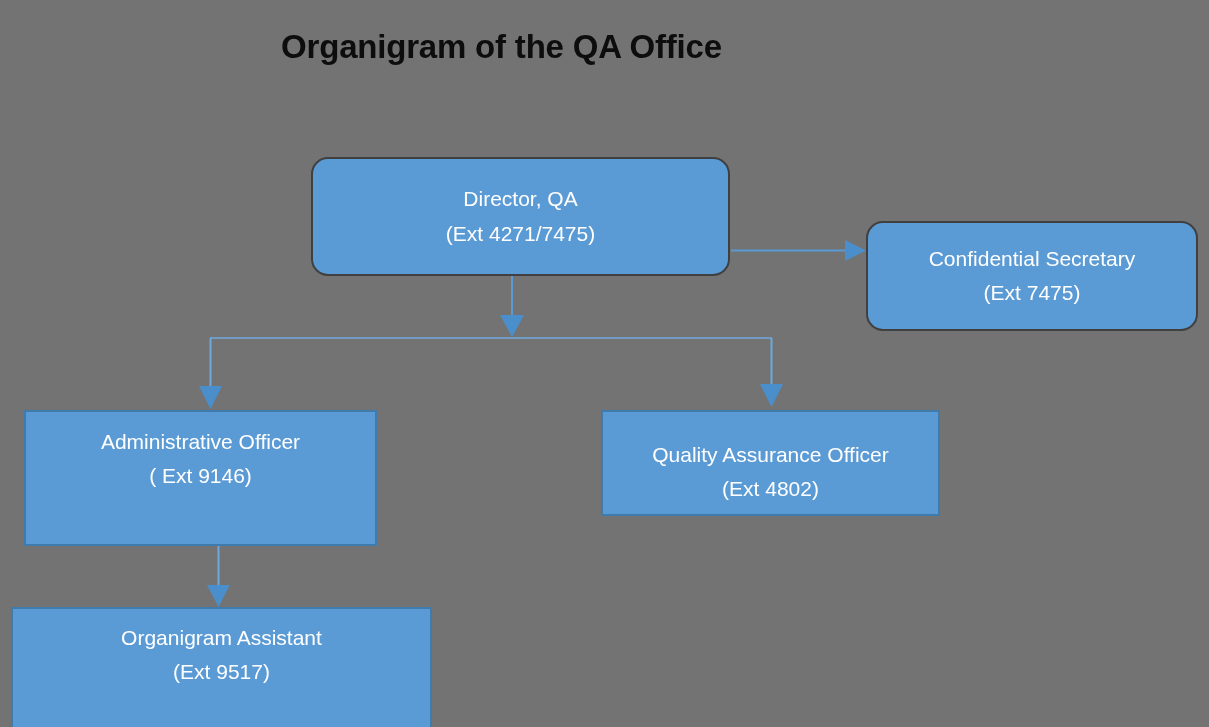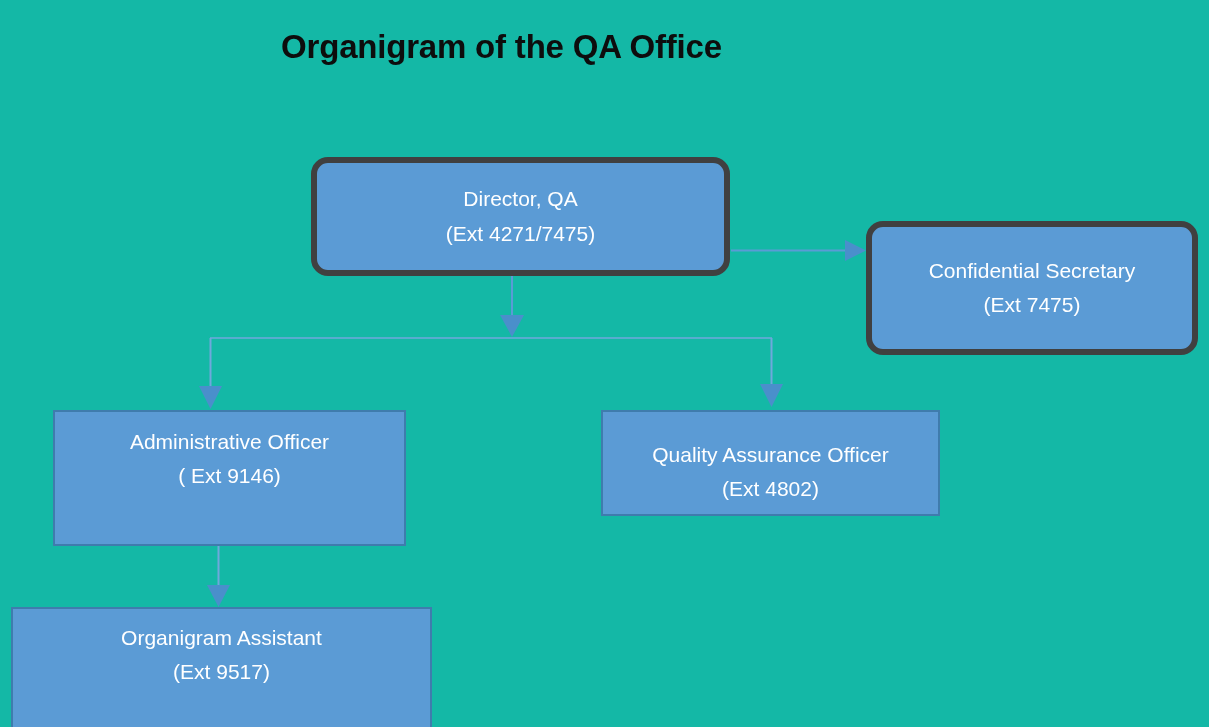--- a/index.html
+++ b/index.html
@@ -7,21 +7,21 @@
     padding: 0;
     background: #ffffff;
   }
   body {
     font-family: "Liberation Sans", sans-serif;
   }
   #canvas {
     position: relative;
     width: 1209px;
     height: 727px;
-    background: #14b8a6;
+    background: #737373;
     overflow: hidden;
   }
 
   
   .title {
     position: absolute;
     left: 0;
     top: 28px;
     width: 1003px;
     text-align: center;
@@ -45,39 +45,39 @@
     flex-direction: column;
     align-items: center;
   }
   .node .line {
     display: block;
     white-space: pre;
   }
 
   .node.rounded {
     border-radius: 17px;
-    border: 6px solid #404040;
+    border: 2px solid #404040;
     justify-content: center;
   }
   .node.square {
     border: 2px solid #3F7CAD;
     justify-content: flex-start;
   }
 
   
   #node-director {
     left: 311px;  top: 157px;
     width: 419px; height: 119px;
   }
   #node-secretary {
     left: 866px;  top: 221px;
-    width: 332px; height: 134px;
+    width: 332px; height: 110px;
   }
   #node-admin-officer {
-    left: 53px;   top: 410px;
+    left: 24px;   top: 410px;
     width: 353px; height: 136px;
     padding-top: 13px;
   }
   #node-qa-officer {
     left: 601px;  top: 410px;
     width: 339px; height: 106px;
     padding-top: 26px;
   }
   #node-exec-assistant {
     left: 11px;   top: 607px;

